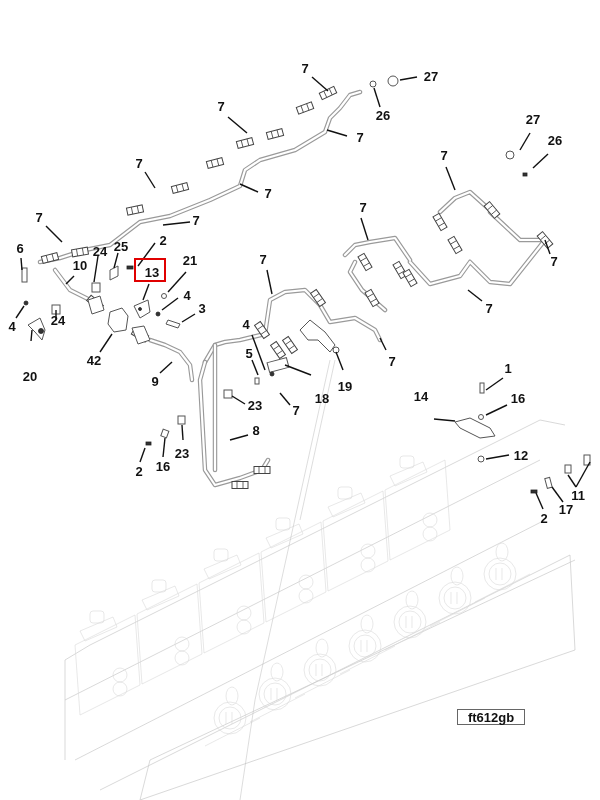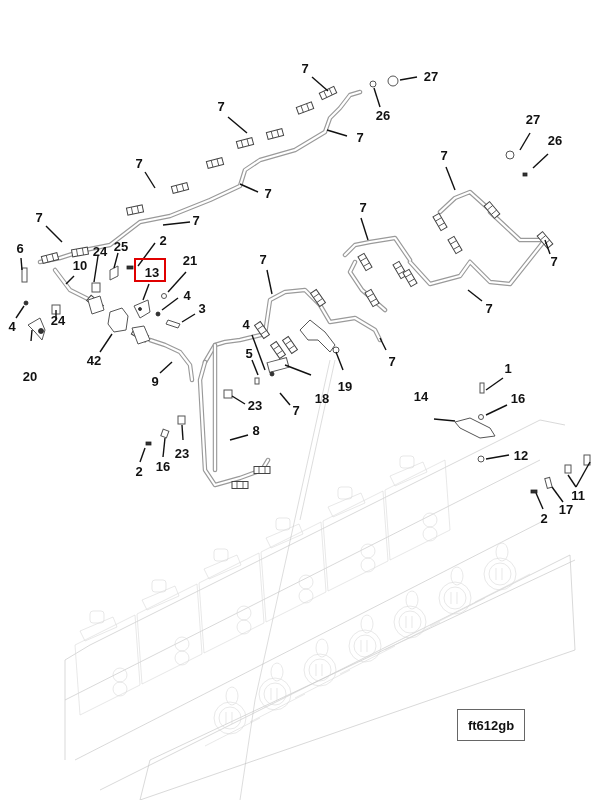--- a/index.html
+++ b/index.html
@@ -11,21 +11,21 @@
   .part { fill: #ffffff; stroke: #555; stroke-width: 1; }
   .dark { fill: #333; stroke: #222; stroke-width: 0.8; }
   .leader { stroke: #111; stroke-width: 1.4; }
   .faint { fill: none; stroke: #c8c8c8; stroke-width: 0.7; }
   .faint2 { fill: none; stroke: #d8d8d8; stroke-width: 0.6; }
   .thin { stroke: #bbb; stroke-width: 0.5; fill: none; }
   .callout { position: absolute; font-weight: bold; font-size: 13px; color: #111;
              line-height: 1; white-space: nowrap; transform: translate(-50%, -50%); }
   .highlight-box { position: absolute; left: 134px; top: 258px; width: 32px; height: 24px;
                    border: 2.5px solid #e00000; box-sizing: border-box; }
-  .ref-box { position: absolute; left: 457px; top: 709px; width: 68px; height: 32px;
+  .ref-box { position: absolute; left: 457px; top: 709px; width: 68px; height: 16px;
              border: 1px solid #666; box-sizing: border-box; display: flex;
              align-items: center; justify-content: center; font-weight: bold; font-size: 13px; color: #111; }
 </style>
 </head>
 <body>
 
 <svg id="diagram" viewBox="0 0 600 800" xmlns="http://www.w3.org/2000/svg">
 
   <g>
 

